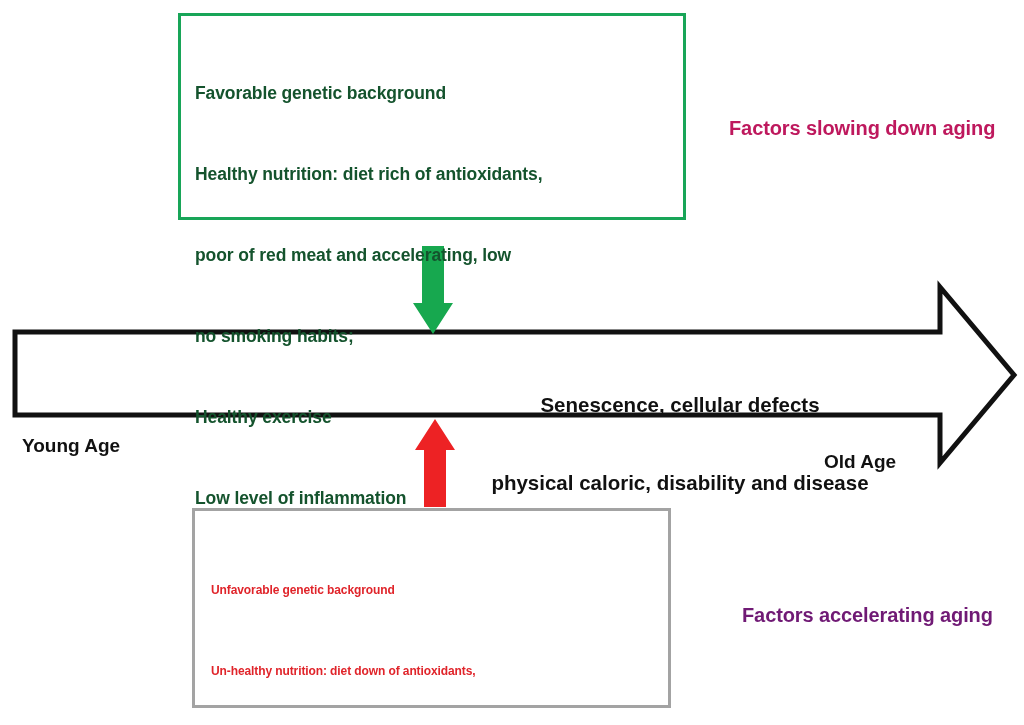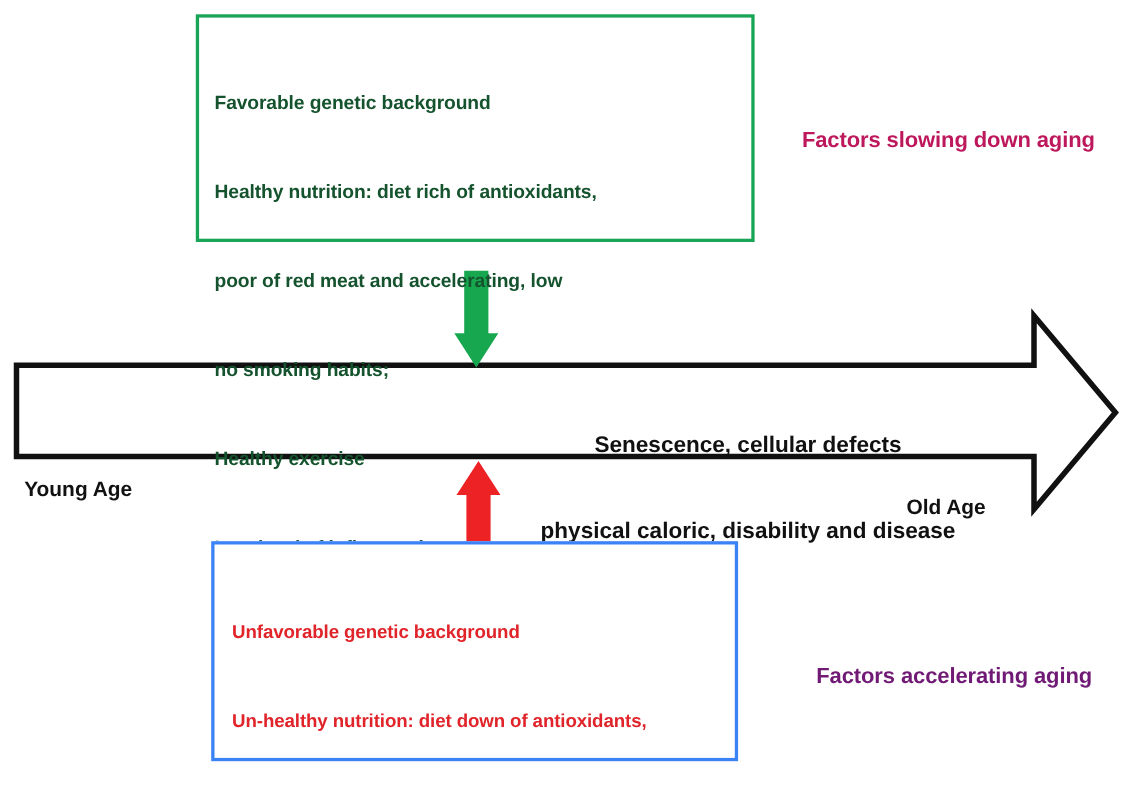--- a/index.html
+++ b/index.html
@@ -40,26 +40,26 @@
     width: 508px;
     height: 207px;
     border: 3px solid #18A558;
     color: #14532d;
     font-size: 17.5px;
     padding: 10px 0 0 14px;
   }
 
   #bad-factors-box {
     left: 192px;
-    top: 492px;
+    top: 508px;
     width: 479px;
     height: 200px;
-    border: 3px solid #3b82f6;
+    border: 3px solid #a3a3a3;
     color: #E0242A;
-    font-size: 17px;
+    font-size: 12px;
     padding: 12px 0 0 16px;
   }
 
   .factor-line { display: block; }
 
   
   .side-caption {
     position: absolute;
     font-weight: bold;
     font-size: 20px;

